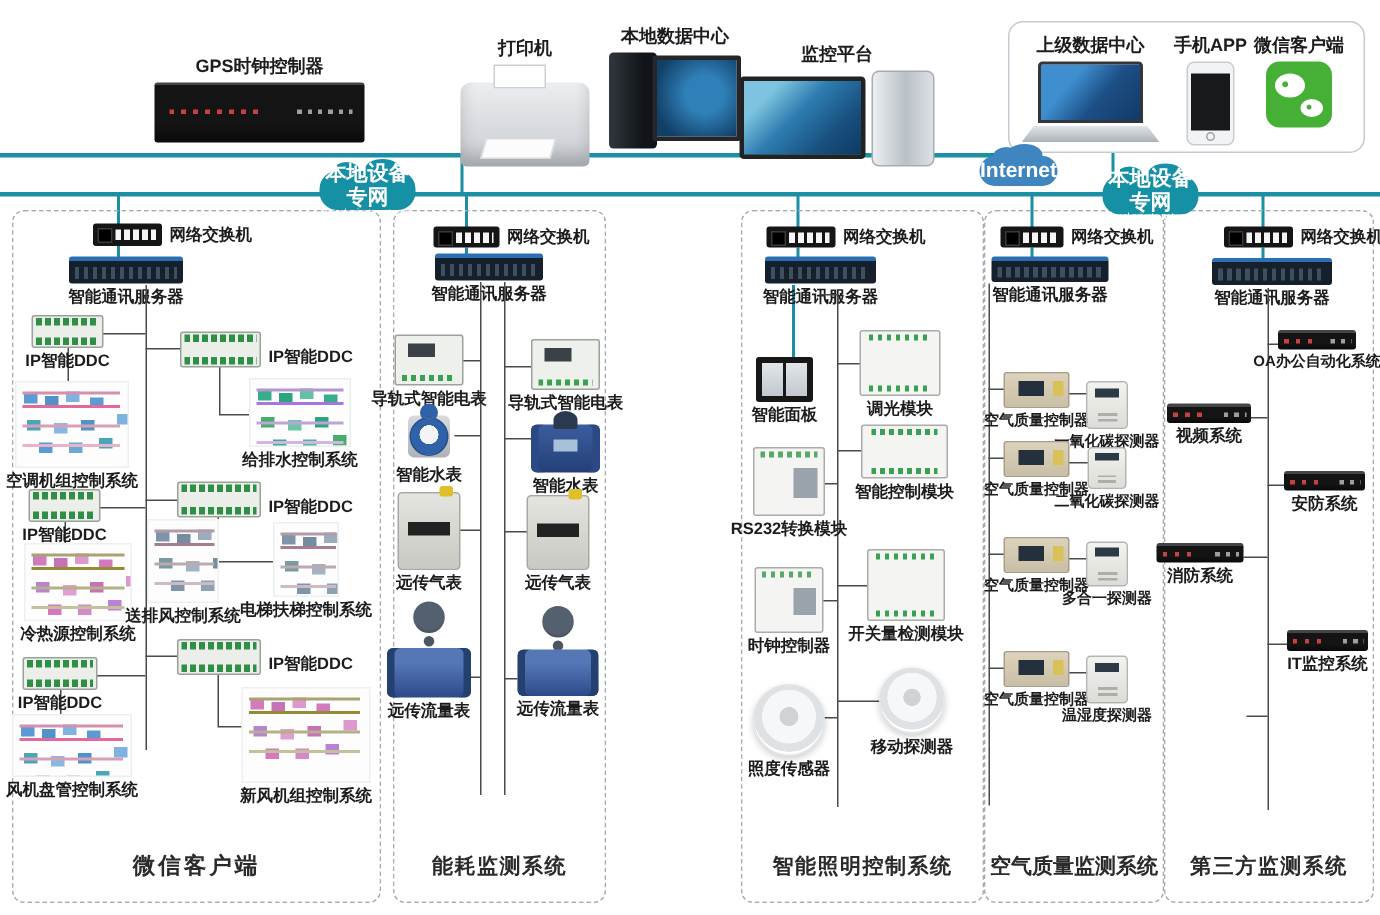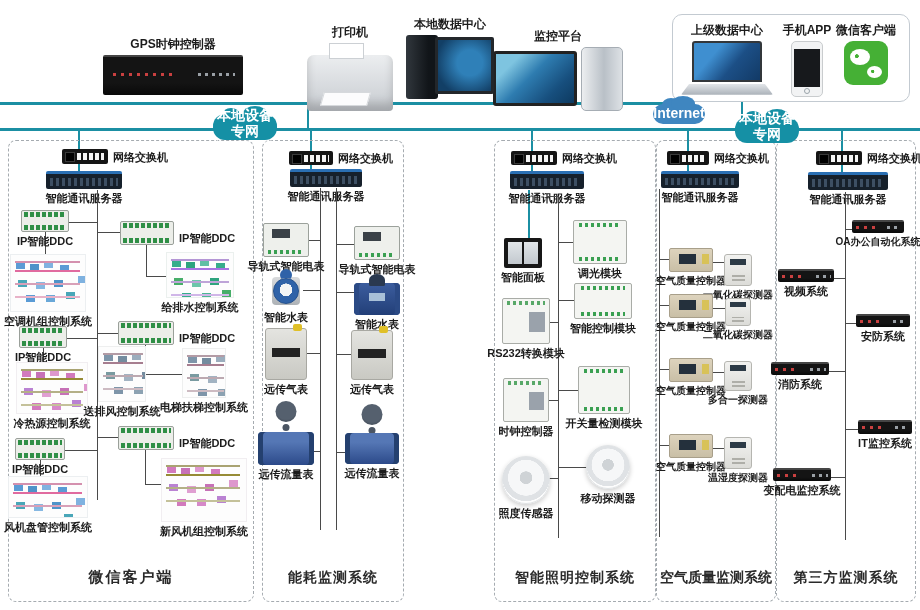--- a/index.html
+++ b/index.html
@@ -468,18 +468,14 @@
     <div class="lbl">安防系统</div>
   </div>
   <div class="node" style="left:768px;top:362px;width:64px">
     <div class="dev dev-rack" style="width:58px;height:13px"></div>
     <div class="lbl">消防系统</div>
   </div>
   <div class="node" style="left:854px;top:420px;width:62px">
     <div class="dev dev-rack" style="width:54px;height:14px"></div>
     <div class="lbl">IT监控系统</div>
   </div>
-  <div class="node" style="left:762px;top:468px;width:80px">
-    <div class="dev dev-rack" style="width:58px;height:13px"></div>
-    <div class="lbl">变配电监控系统</div>
-  </div>
 
 </div>
 
 </body></html>

